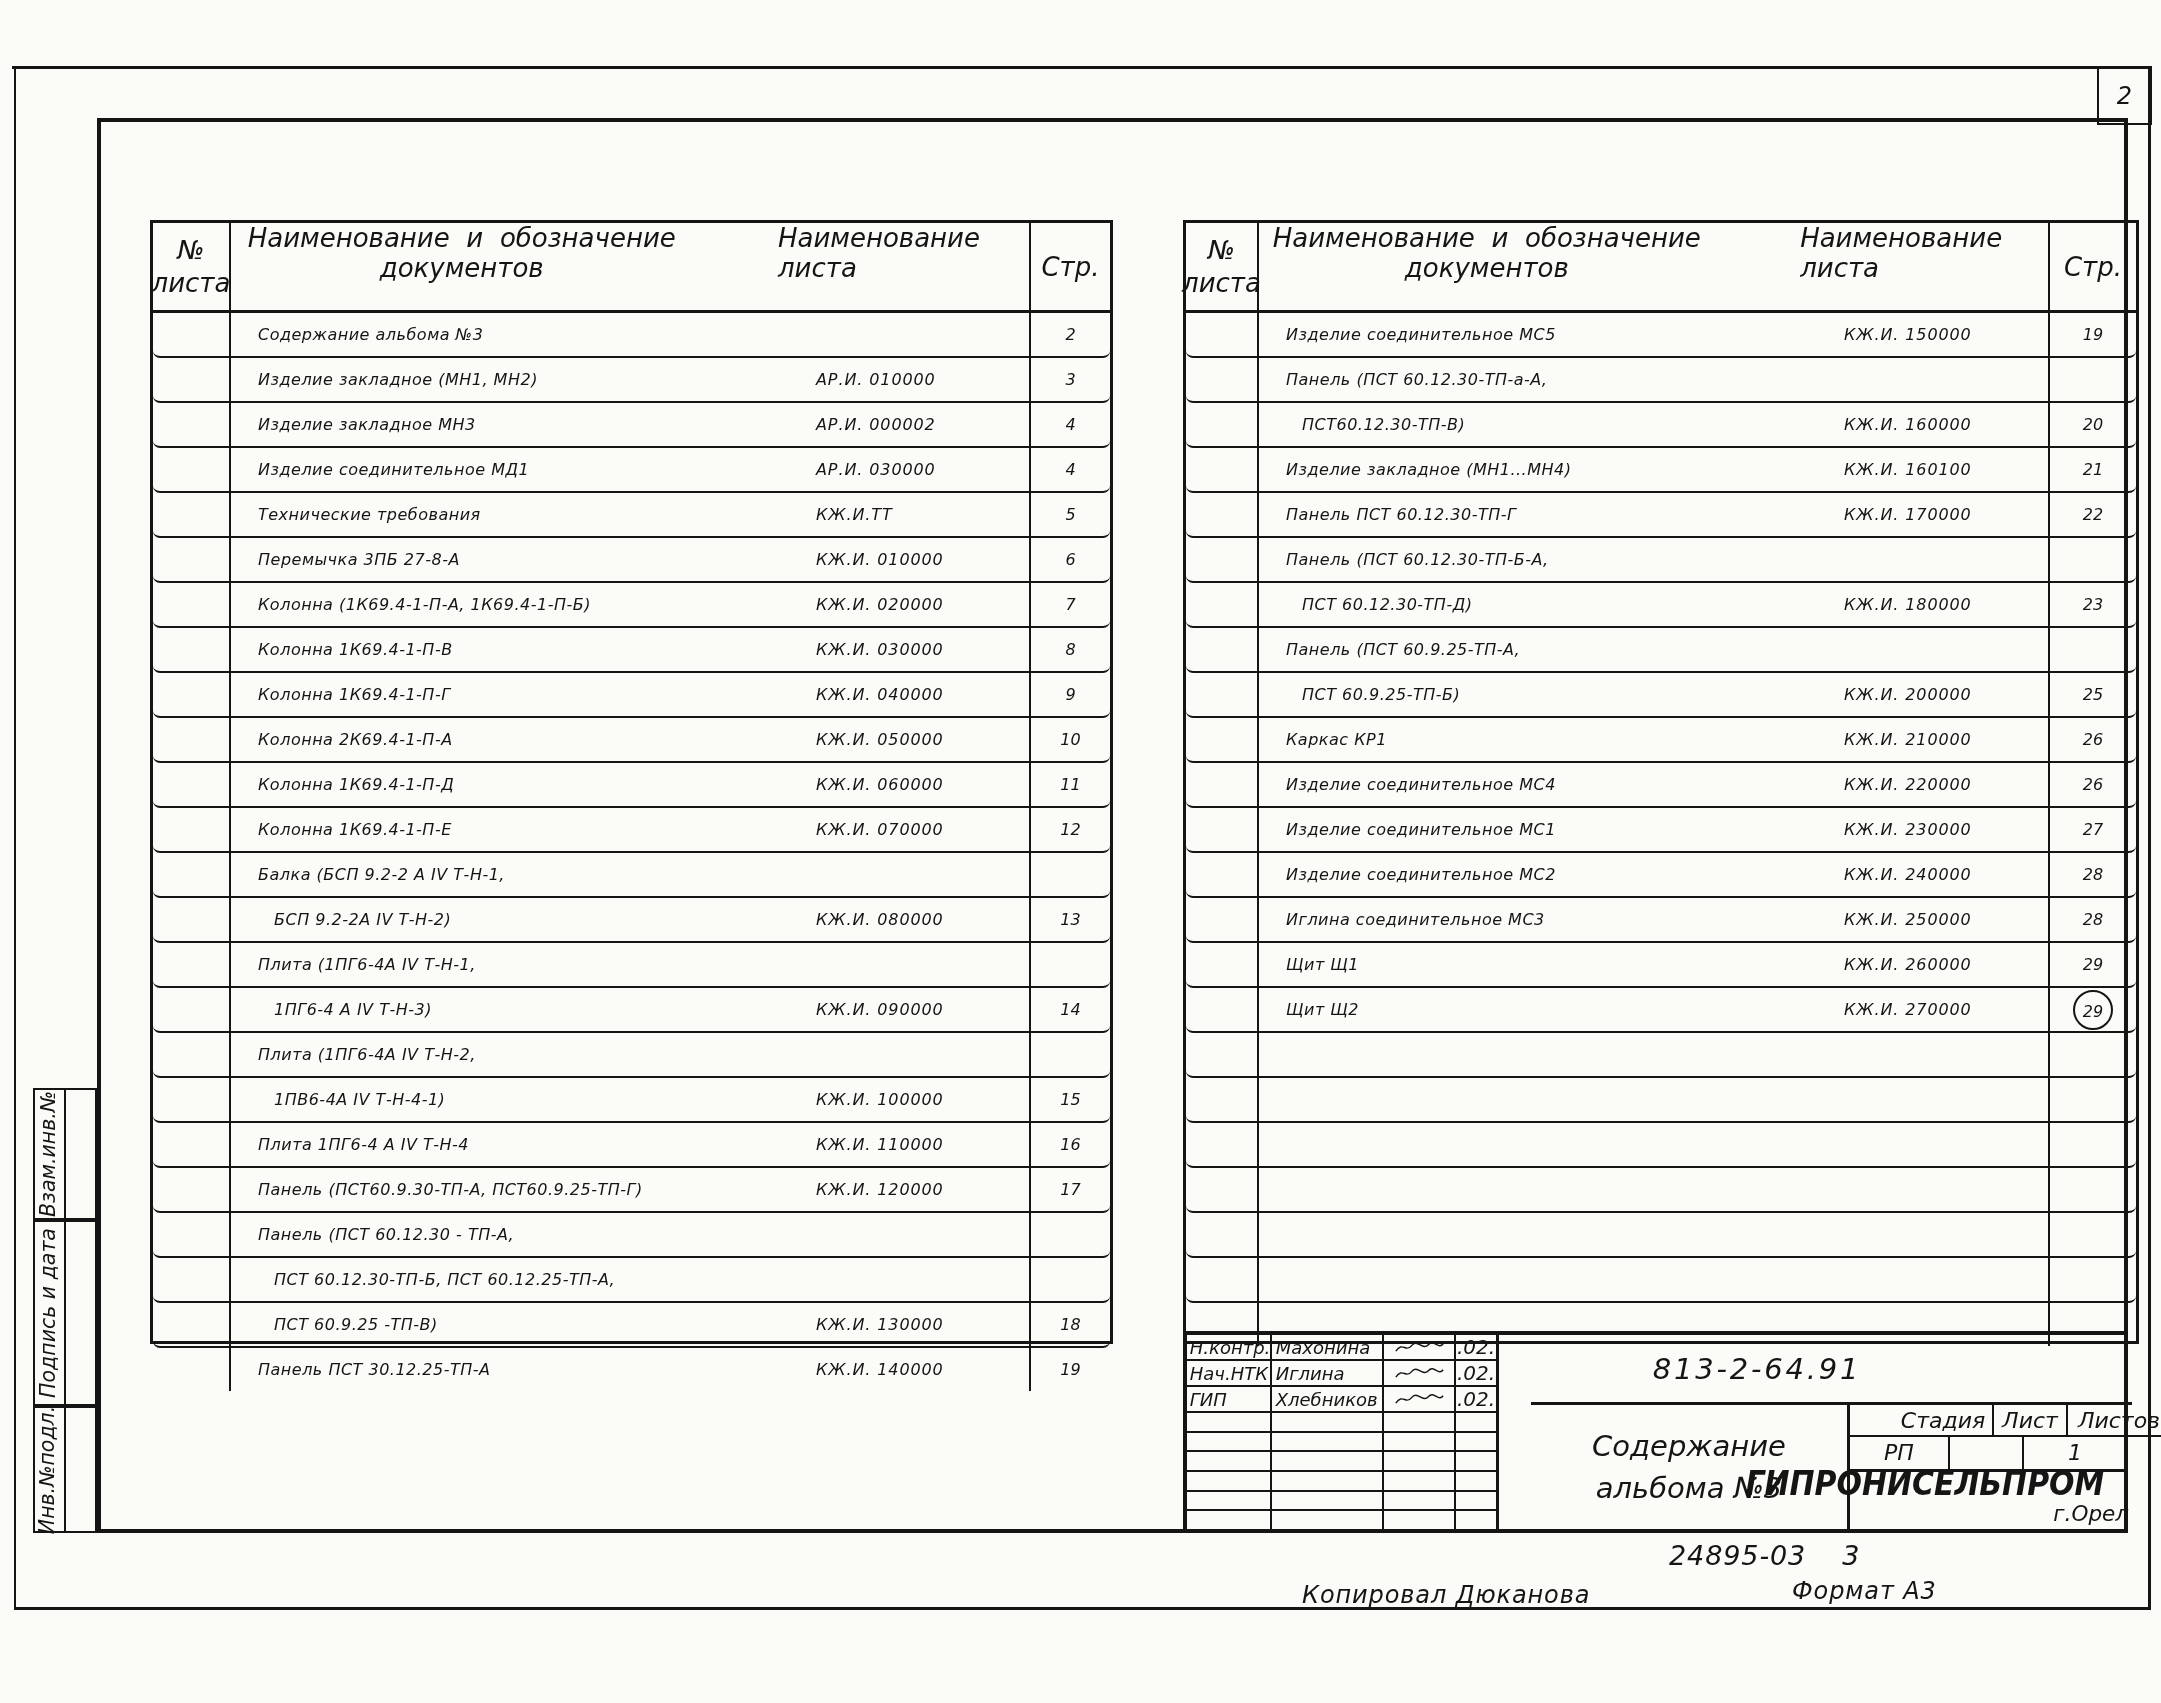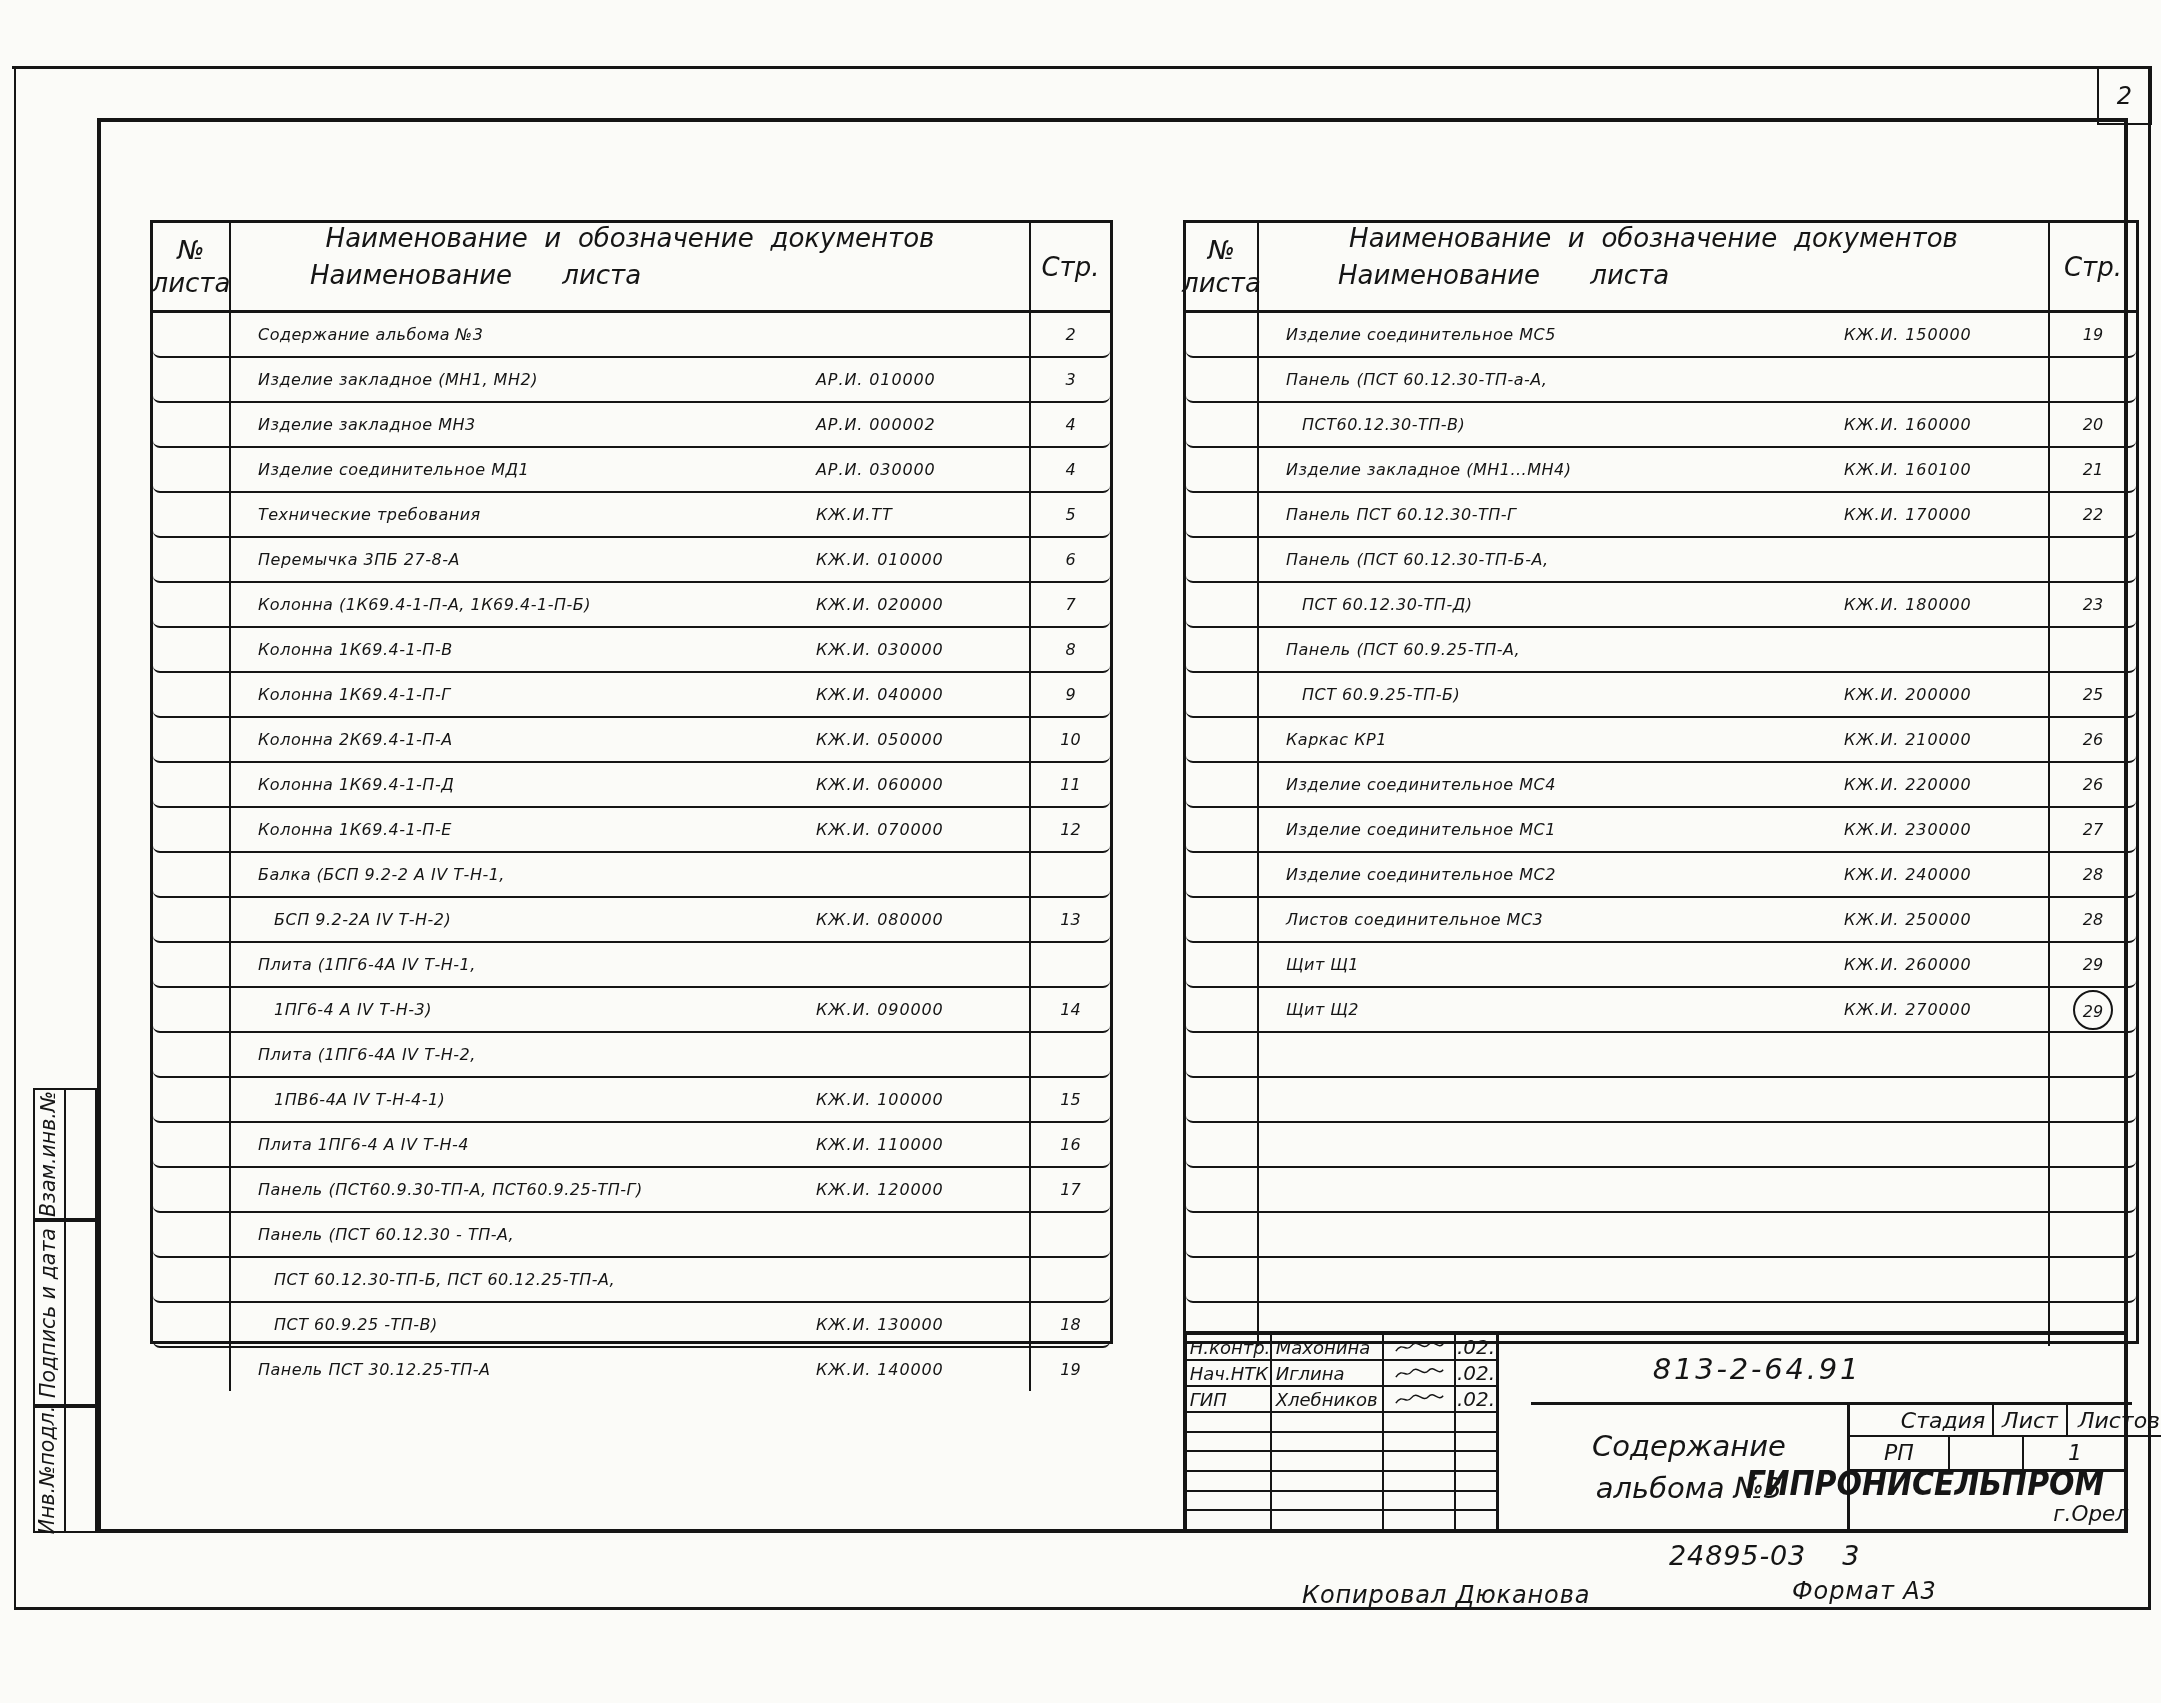--- a/index.html
+++ b/index.html
@@ -48,21 +48,21 @@
   #table-right{left:1183px;width:956px;--wno:73px;--wpg:86px;}
   .thead{
     height:87px;flex:0 0 87px;border-bottom:3.3px solid #151515;
     display:flex;font-size:26px;
   }
   .c{border-right:2.3px solid #151515;box-sizing:border-box;position:relative;}
   .c:last-child{border-right:none;}
   .c.no{width:var(--wno);flex:0 0 var(--wno);display:flex;flex-direction:column;align-items:center;justify-content:center;gap:3.7px;}
   .c.name{flex:1 1 auto;}
   .c.pg{width:var(--wpg);flex:0 0 var(--wpg);display:flex;align-items:center;justify-content:center;}
-  .thead .c.name{display:flex;flex-direction:column;justify-content:flex-start;gap:6.5px;}
+  .thead .c.name{display:flex;flex-direction:row;justify-content:space-between;gap:6.5px;}
   .thead .h1{text-align:center;word-spacing:8.4px;}
   .thead .h2{padding-left:79px;word-spacing:42px;}
   .tbody{flex:1 1 auto;display:flex;flex-direction:column;}
   .trow{
     height:43px;flex:0 0 43px;border-bottom:2.3px solid #151515;
     display:flex;font-size:16px;border-radius:7px;
   }
   .trow:last-child{border-bottom:none;}
   .trow .name{white-space:nowrap;}
   .trow .nm{position:absolute;left:27px;top:50%;transform:translateY(-54%);letter-spacing:0.5px;}
@@ -517,21 +517,21 @@
             <span class="nm">Изделие соединительное  МС2</span>
             <span class="code">КЖ.И. 240000</span>
           </div>
           <div class="c pg">
             <span class="pgv">28</span>
           </div>
         </div>
         <div class="trow">
           <div class="c no"></div>
           <div class="c name">
-            <span class="nm">Листов соединительное  МС3</span>
+            <span class="nm">Иглина соединительное  МС3</span>
             <span class="code">КЖ.И. 250000</span>
           </div>
           <div class="c pg">
             <span class="pgv">28</span>
           </div>
         </div>
         <div class="trow">
           <div class="c no"></div>
           <div class="c name">
             <span class="nm">Щит Щ1</span>

